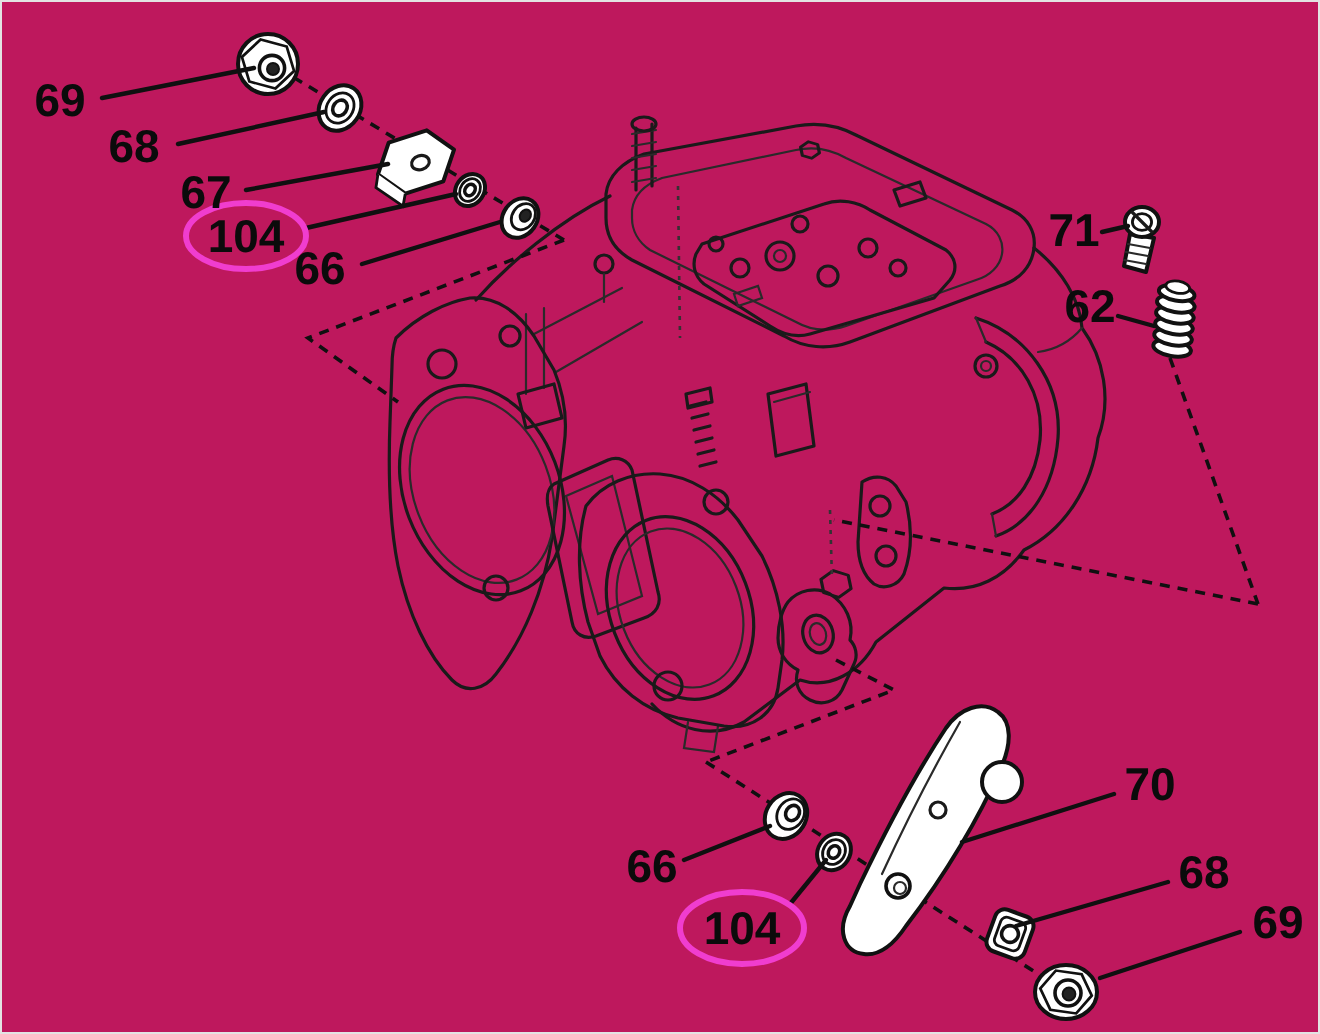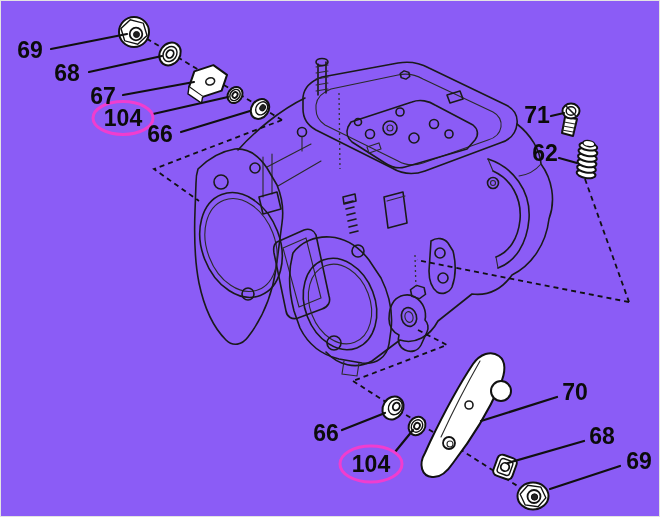--- a/index.html
+++ b/index.html
@@ -1,17 +1,17 @@
 <!DOCTYPE html>
 <html><head>
 <meta charset="utf-8">
 <style>
   html,body{margin:0;padding:0;background:#ffffff;}
   .diagram{
-    position:relative;width:660px;height:517px;background:#8b5cf6;
+    position:relative;width:660px;height:517px;background:#be185d;
     border:1px solid #e3e3e3;box-sizing:border-box;overflow:hidden;
     font-family:"Liberation Sans","DejaVu Sans",sans-serif;
   }
   svg{display:block;}
   .ink{stroke:#1a1a1a;fill:none;stroke-width:1.6;stroke-linecap:round;stroke-linejoin:round;}
   .ink-thin{stroke:#2a2a2a;fill:none;stroke-width:1.1;stroke-linecap:round;}
   .part{stroke:#111111;fill:#ffffff;stroke-width:2;stroke-linejoin:round;}
   .part-thin{stroke:#111111;fill:#ffffff;stroke-width:1.4;}
   .hole{stroke:#111111;fill:#ffffff;stroke-width:1.8;}
   .dark{fill:#222222;stroke:#111111;stroke-width:1;}

